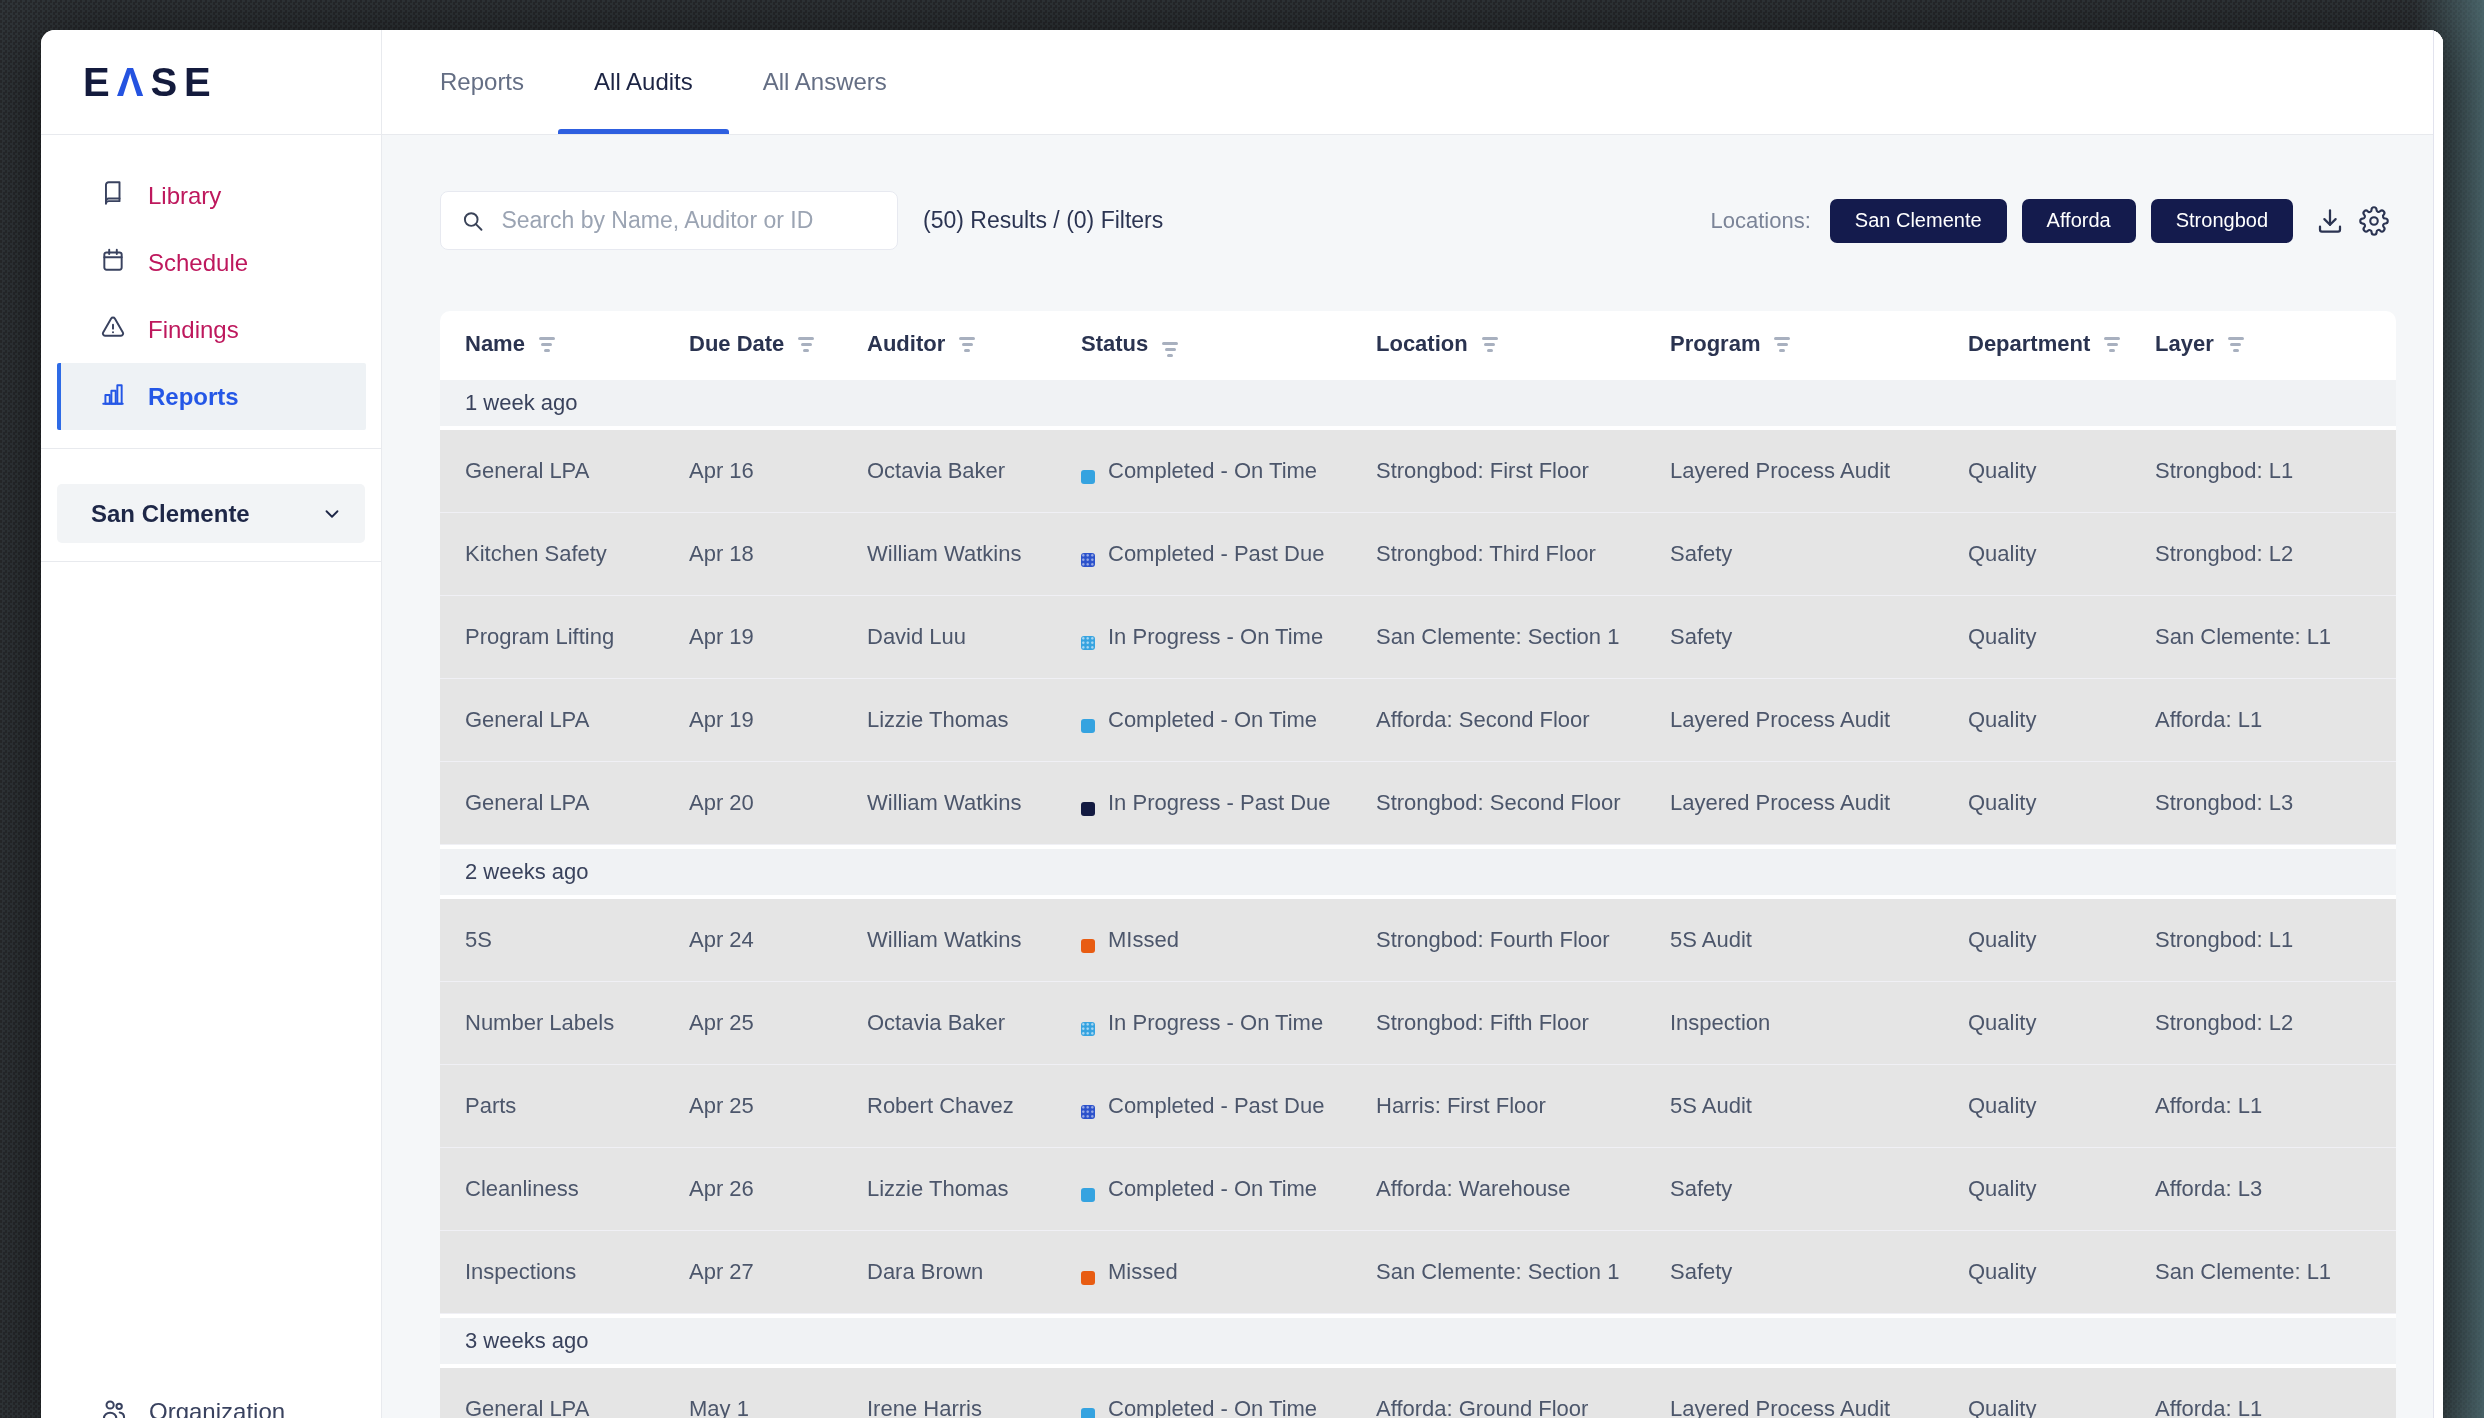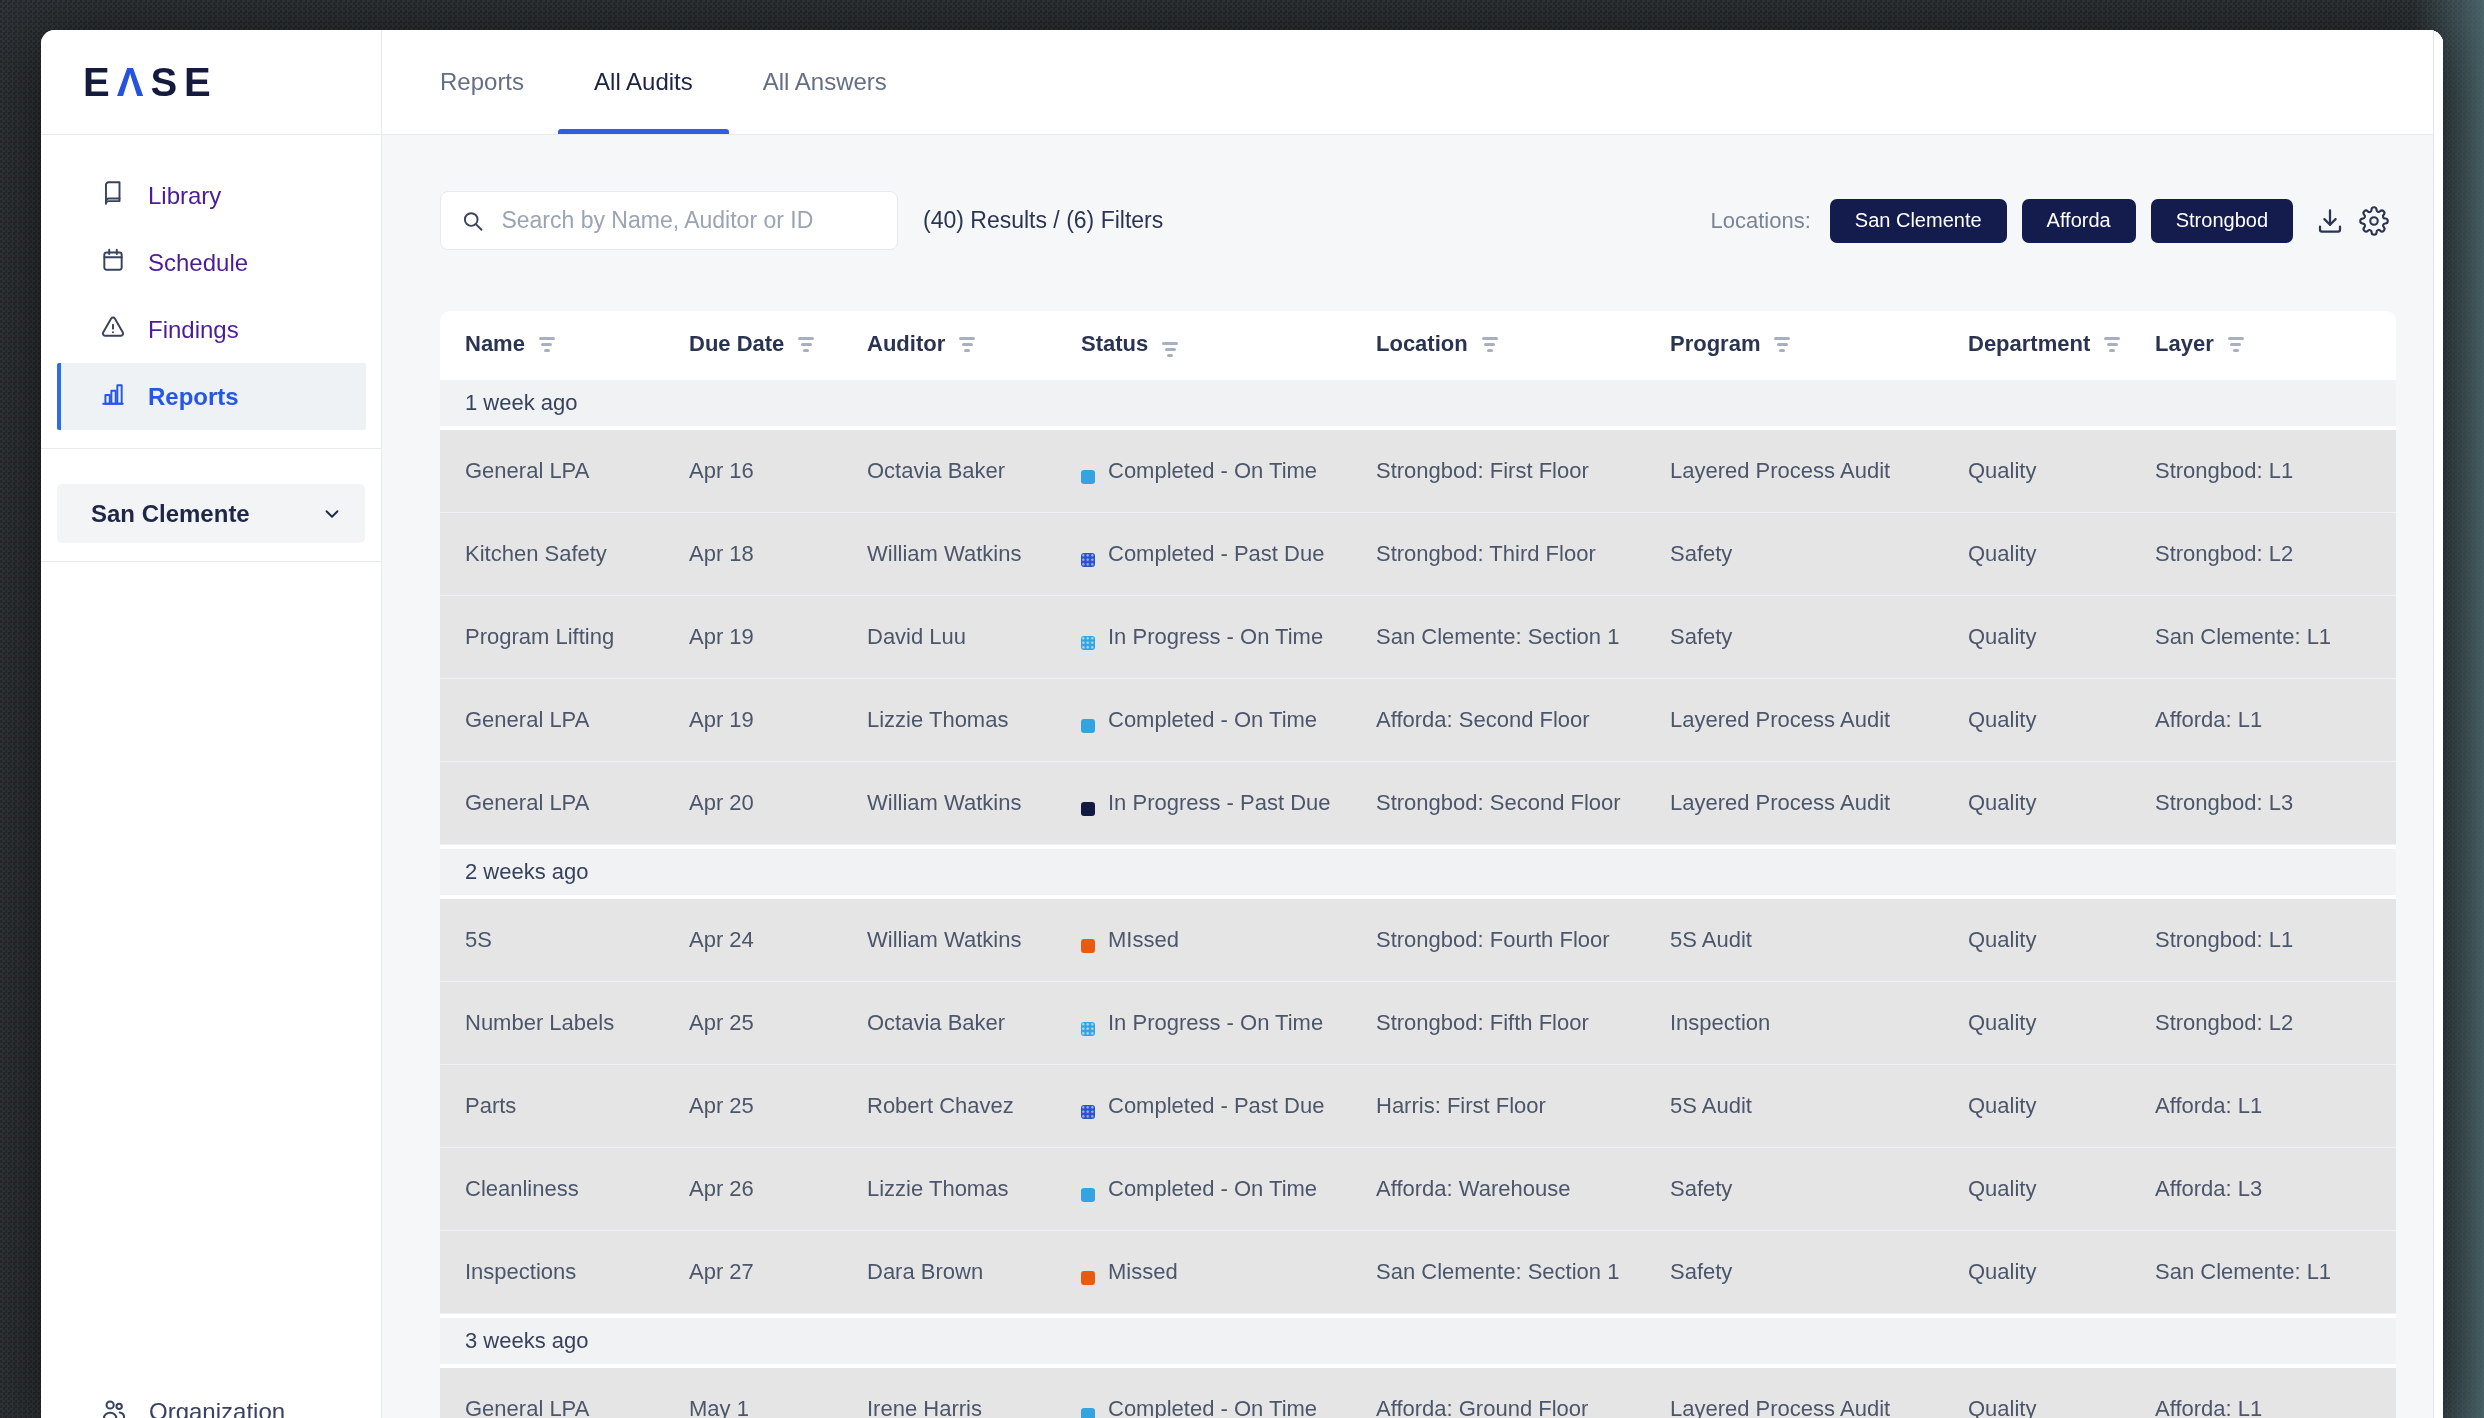--- a/index.html
+++ b/index.html
@@ -25,21 +25,21 @@
     box-shadow:0 8px 70px rgba(0,0,0,0.6);display:flex;z-index:2;
   }
   .scroll-strip{position:absolute;top:0;right:0;bottom:0;width:9px;background:#fff;border-left:1px solid #e2e3ee;z-index:9;}
 
   
   .sidebar{width:340px;flex:none;background:#fff;border-right:1px solid #e8eaee;display:flex;flex-direction:column;overflow:hidden;}
   .logo-row{height:104px;flex:none;display:flex;align-items:center;padding-left:42px;border-bottom:1px solid #e8eaee;}
   .logo{font-size:40px;font-weight:800;letter-spacing:7px;color:#141b3d;line-height:1;}
   .logo .accent{color:#2553e0;}
   .nav{height:313px;flex:none;padding-top:27px;box-sizing:border-box;}
-  .nav-item{height:67px;display:flex;align-items:center;gap:22px;padding-left:59px;font-size:24px;color:#4c1d95;cursor:pointer;}
+  .nav-item{height:67px;display:flex;align-items:center;gap:22px;padding-left:59px;font-size:24px;color:#be185d;cursor:pointer;}
   .nav-item svg{flex:none;}
   .nav-item.active{margin:0 15px 0 16px;padding-left:39px;border-left:4px solid #2e6be6;background:#eef2f5;border-radius:2px;color:#2457e6;font-weight:600;}
   .divider{height:1px;background:#e8eaee;flex:none;}
   .select-block{height:112px;flex:none;}
   .loc-select{margin:35px 16px 0 16px;height:59px;background:#f2f4f6;border-radius:5px;display:flex;align-items:center;padding:0 22px 0 34px;cursor:pointer;}
   .loc-select .val{font-size:24px;font-weight:600;color:#1e2747;}
   .loc-select svg{margin-left:auto;}
   .sidebar-bottom{margin-top:auto;margin-bottom:-16px;height:44px;display:flex;align-items:center;gap:22px;padding-left:59px;font-size:24px;color:#39425f;cursor:pointer;}
 
   
@@ -186,21 +186,21 @@
     <div class="content">
 
       <div class="toolbar-row">
         <div class="search-box">
           <svg width="26" height="26" viewBox="0 0 24 24" fill="none" stroke="#3a4358" stroke-width="2" stroke-linecap="round">
               <circle cx="10.5" cy="10.5" r="6.5"></circle>
               <line x1="15.5" y1="15.5" x2="21" y2="21"></line>
             </svg>
           <input type="text" placeholder="Search by Name, Auditor or ID" style="">
         </div>
-        <div class="results">(40) Results / (6) Filters</div>
+        <div class="results">(50) Results / (0) Filters</div>
 
         <div class="toolbar-right">
           <span class="loc-label">Locations:</span>
           <button class="loc-btn">San Clemente</button>
           <button class="loc-btn">Afforda</button>
           <button class="loc-btn">Strongbod</button>
           <button class="icon-btn">
             <svg width="30" height="30" viewBox="0 0 24 24" fill="none" stroke="#2b3452" stroke-width="1.8" stroke-linecap="round" stroke-linejoin="round">
                 <path d="M4 16.5v2.5a1.5 1.5 0 0 0 1.5 1.5h13a1.5 1.5 0 0 0 1.5-1.5v-2.5"></path>
                 <polyline points="7.5 10.5 12 15 16.5 10.5"></polyline>

